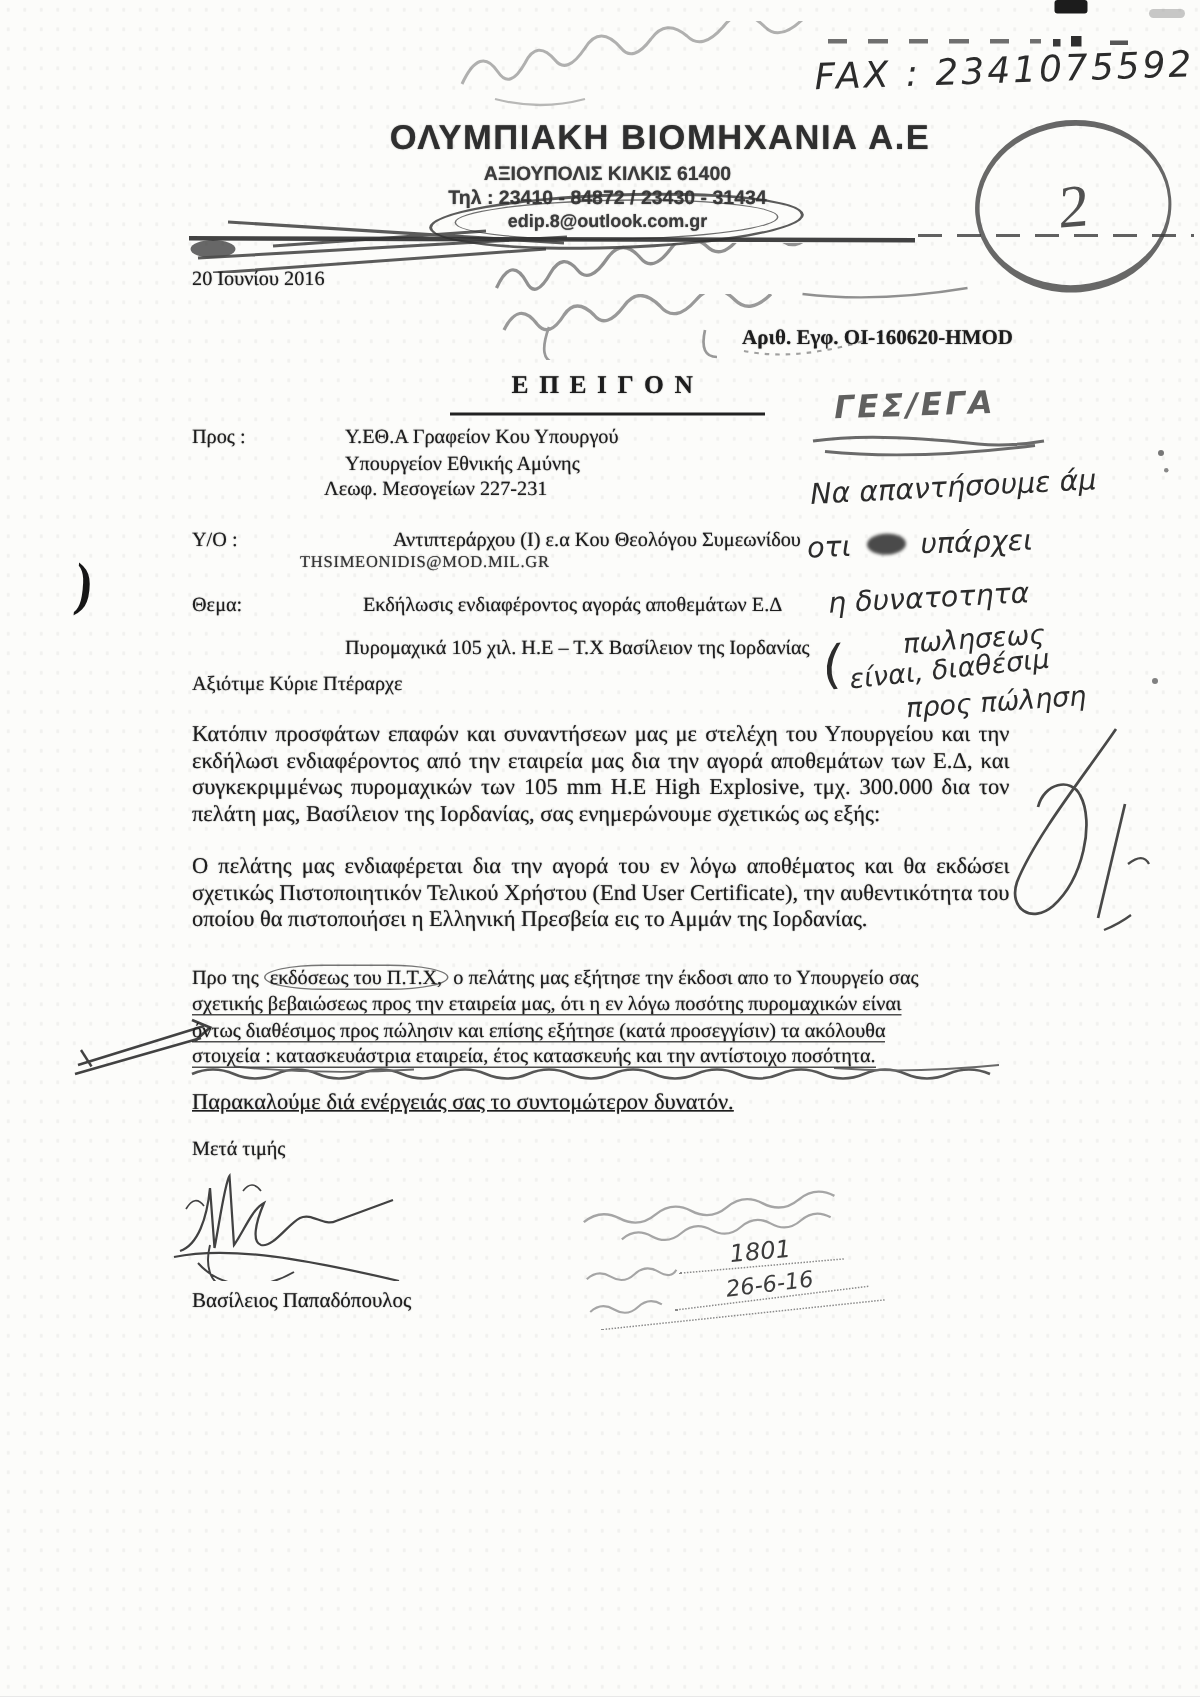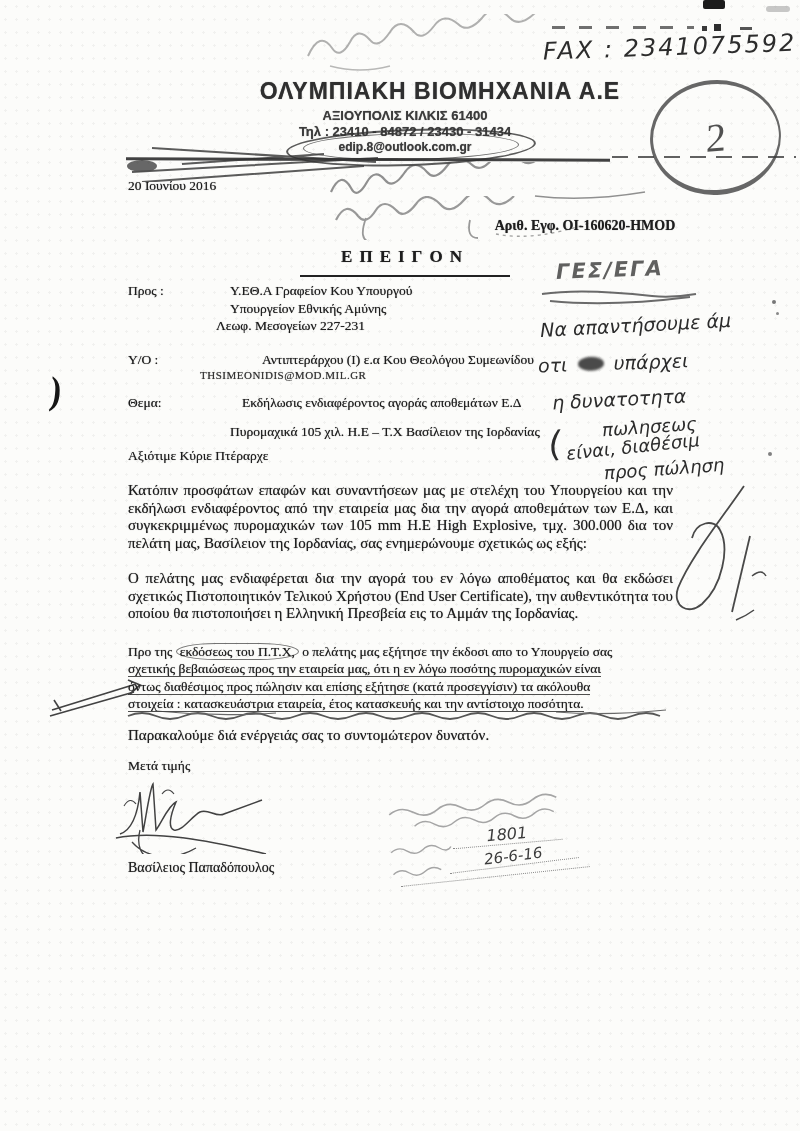--- a/index.html
+++ b/index.html
@@ -131,21 +131,21 @@
     <path d="M2,8 q14,-6 28,0 t28,0 t28,0 t28,0 t28,0 t28,0 t28,0 t28,0 t28,0 t28,0 t28,0 t28,0 t28,0 t28,0 t28,0 t28,0 t28,0 t28,0 t28,0" stroke="#2e2e2e" stroke-width="1.8" fill="none"></path>
     <path d="M30,3 q60,6 120,2 M430,4 q50,4 110,-2" stroke="#444" stroke-width="1.2" fill="none"></path>
   </svg>
 
   <svg class="abs" style="left:48px;top:658px;opacity:.85;" width="100" height="62" viewBox="0 0 100 62">
     <path d="M4,52 L88,26 M2,58 L86,34" stroke="#222" stroke-width="1.8" fill="none"></path>
     <path d="M80,22 l12,5 l-10,9" stroke="#222" stroke-width="1.8" fill="none"></path>
     <path d="M6,42 l7,11" stroke="#222" stroke-width="1.6" fill="none"></path>
   </svg>
 
-  <div class="abs body-text fuzzy" style="left:128px;top:727px;width:545px;text-align:left;">Παρακαλούμε διά ενέργειάς σας το συντομώτερον δυνατόν.</div>
+  <div class="abs body-text fuzzy" style="left:128px;top:727px;width:545px;text-align:left;text-decoration:underline;">Παρακαλούμε διά ενέργειάς σας το συντομώτερον δυνατόν.</div>
 
   <div class="abs fuzzy" style="left:128px;top:758px;font-size:13.5px;">Μετά τιμής</div>
 
   <svg class="abs" style="left:110px;top:772px;opacity:.85;" width="200" height="82" viewBox="0 0 200 82">
     <path d="M10,62 C22,58 28,40 30,20 L33,60 C36,45 40,16 43,12 L46,58 C52,50 58,34 66,30 C60,44 58,56 64,58 C72,60 82,44 90,40 C98,36 106,46 114,42 L152,28" stroke="#222" stroke-width="1.5" fill="none"></path>
     <path d="M6,66 C44,58 96,68 156,82" stroke="#222" stroke-width="1.5" fill="none"></path>
     <path d="M22,70 C36,86 62,90 86,76 M30,58 C26,74 32,86 40,84" stroke="#222" stroke-width="1.3" fill="none"></path>
     <path d="M14,34 q6,-10 12,-2 M52,22 q6,-8 12,0" stroke="#222" stroke-width="1.1" fill="none"></path>
   </svg>
 

